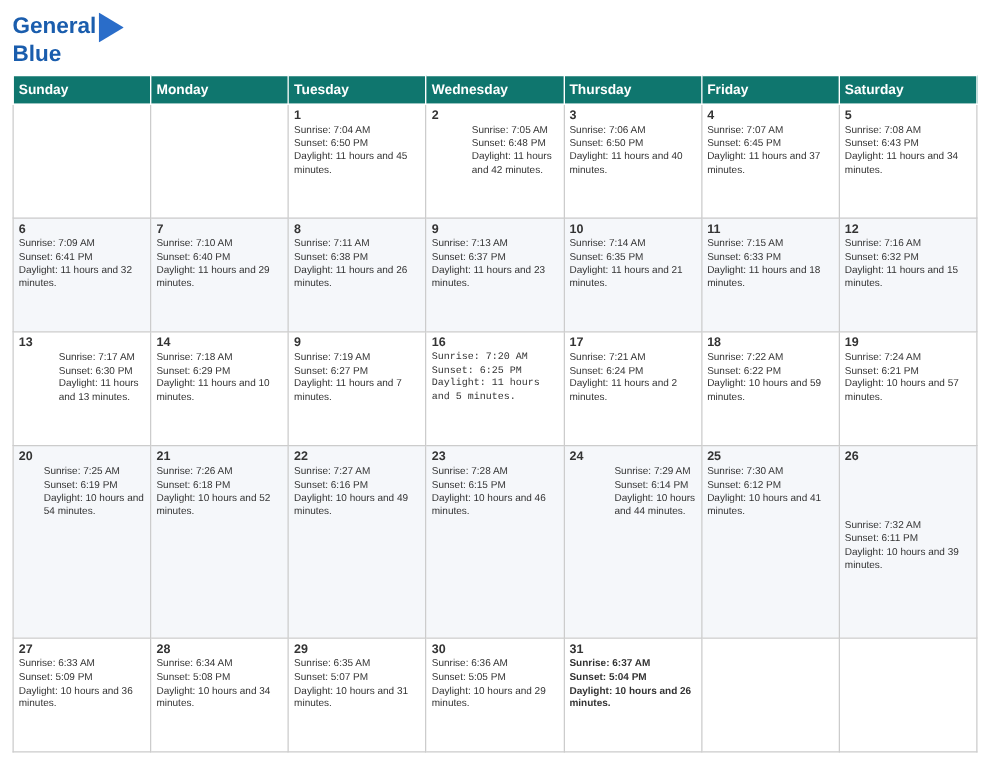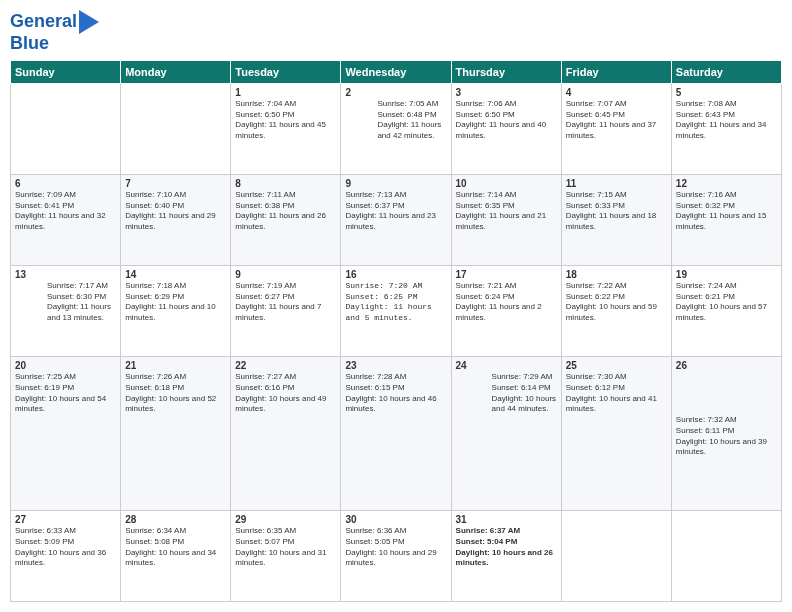--- a/index.html
+++ b/index.html
@@ -249,21 +249,21 @@
           <td>
             <span class="day-number">19</span>
             <div class="day-info" style="white-space: pre-line;">Sunrise: 7:24 AM
 Sunset: 6:21 PM
 Daylight: 10 hours and 57 minutes.</div>
           </td>
         </tr>
         <tr>
           <td>
             <span class="day-number">20</span>
-            <div class="day-info" style="white-space: pre-line;">Sunrise: 7:25 AM
+            <div class="day-info" style="white-space: pre-line; margin-left: 20px;">Sunrise: 7:25 AM
 Sunset: 6:19 PM
 Daylight: 10 hours and 54 minutes.</div>
           </td>
           <td>
             <span class="day-number">21</span>
             <div class="day-info" style="white-space: pre-line;">Sunrise: 7:26 AM
 Sunset: 6:18 PM
 Daylight: 10 hours and 52 minutes.</div>
           </td>
           <td>

